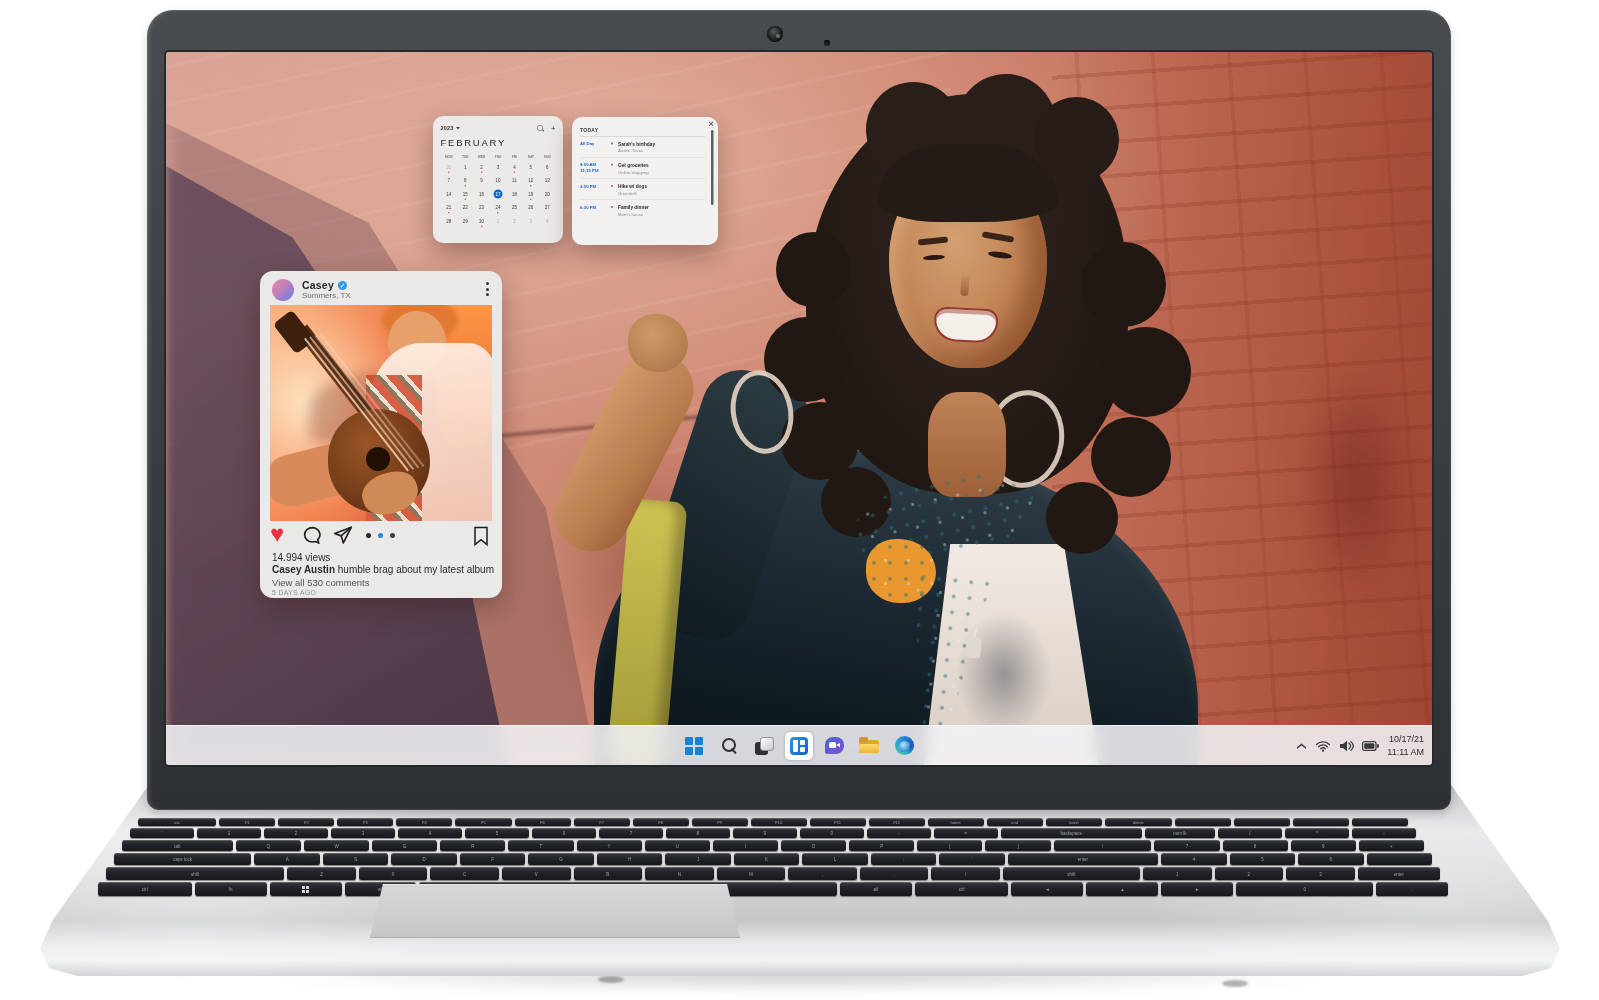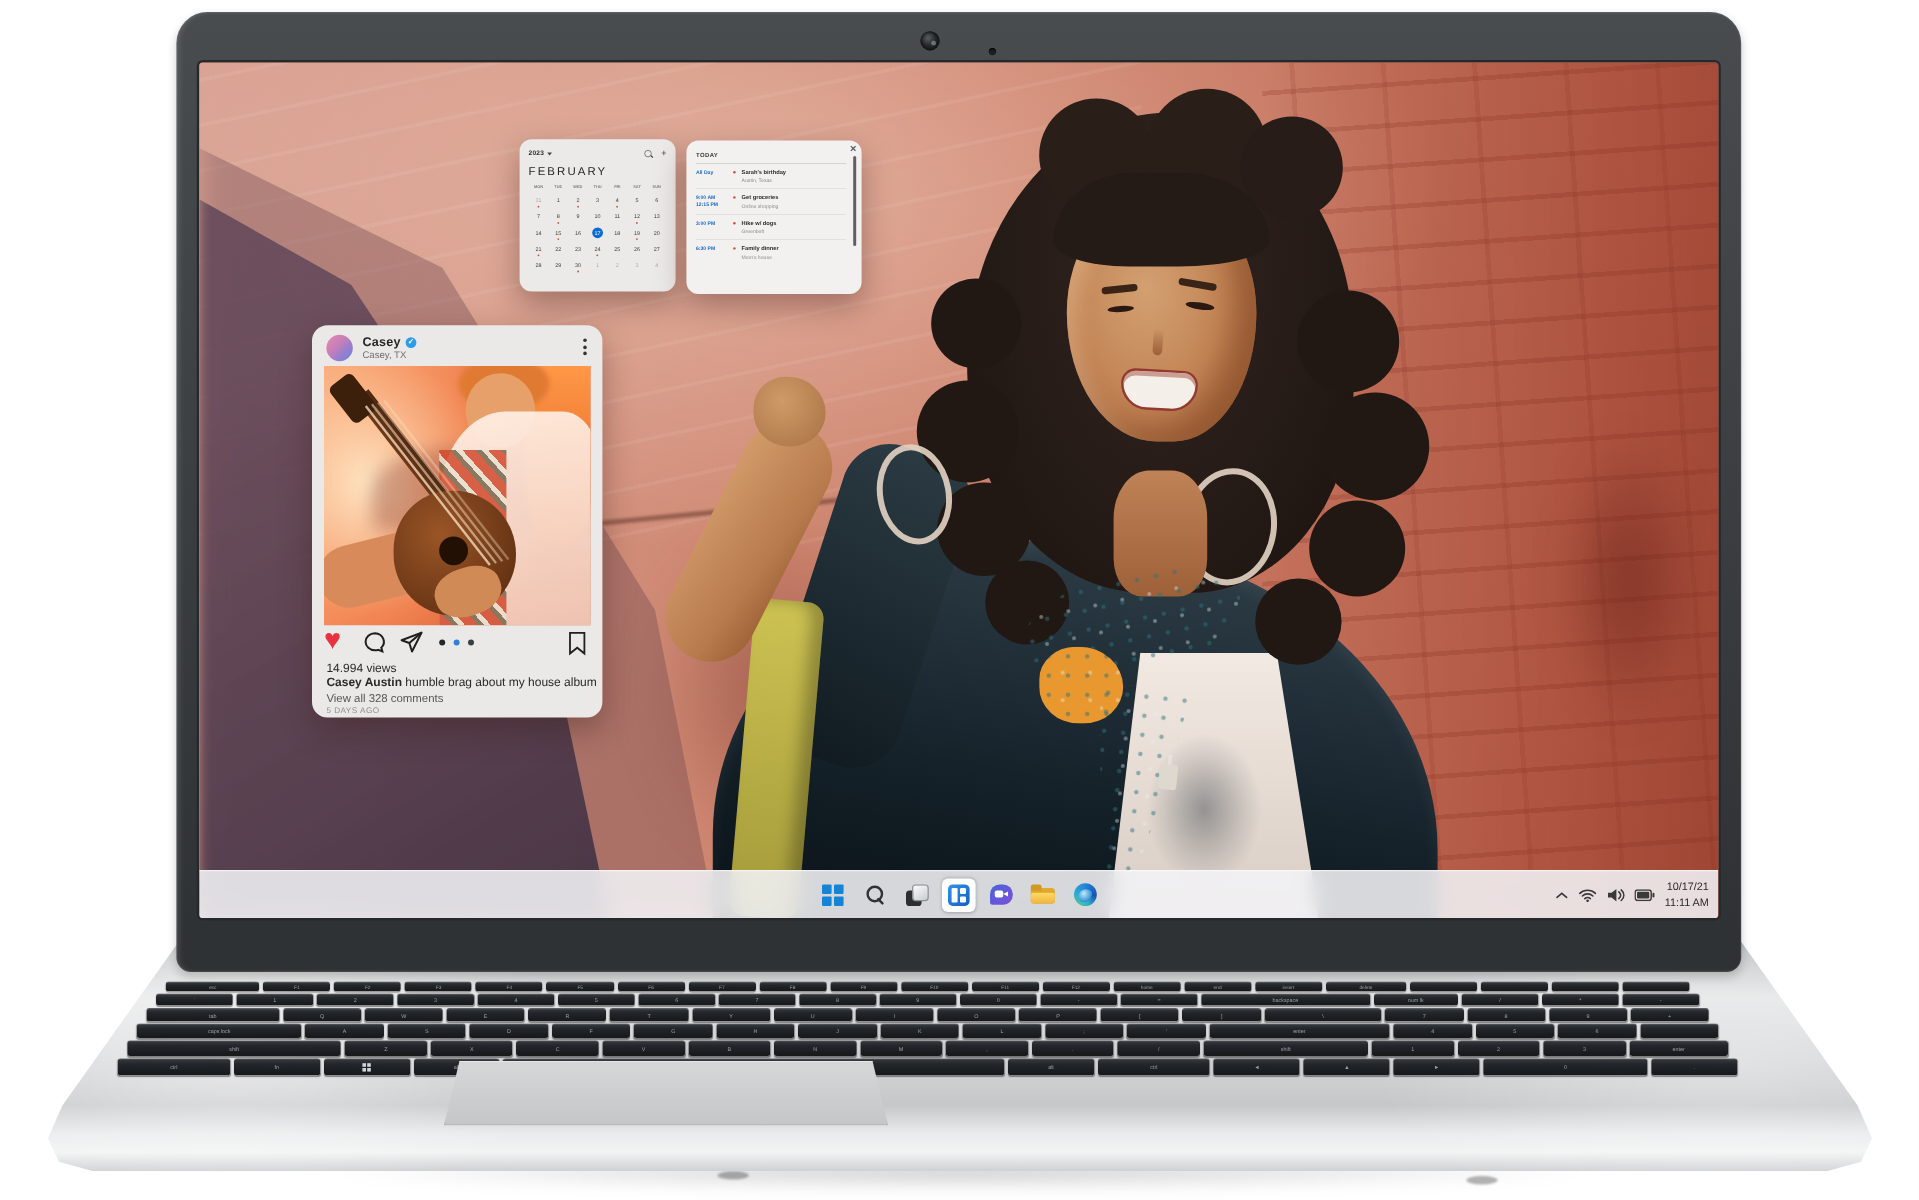--- a/index.html
+++ b/index.html
@@ -565,21 +565,21 @@
         </div>
       </div>
 
       <div class="abs widget w-post">
         <div class="post-head">
           <span class="avatar"></span>
           <span class="post-name-row">
             <span class="post-username">Casey</span>
             <span class="verified">✓</span>
           </span>
-          <span class="post-location">Casey, TX</span>
+          <span class="post-location">Summers, TX</span>
           <span class="kebab">
               <i></i>
               <i></i>
               <i></i>
             </span>
         </div>
         <div class="post-photo">
           <div class="ph-umbrella"></div>
           <div class="ph-hair"></div>
           <div class="ph-headhair"></div>
@@ -607,23 +607,23 @@
               <i style="background:#23272b"></i>
               <i style="background:#2f80d6"></i>
               <i style="background:#3a3f44"></i>
             </span>
           <svg class="icon-svg save-icon" width="18" height="22" viewBox="0 0 24 28">
               <path d="M4 2.5h16v23l-8-6.5-8 6.5z" fill="none" stroke="#1f1f1f" stroke-width="2"></path>
             </svg>
         </div>
         <div class="post-views">14.994 views</div>
         <div class="post-caption">
-          <b>Casey Austin</b><span> humble brag about my house album</span>
-        </div>
-        <div class="post-comments">View all 328 comments</div>
+          <b>Casey Austin</b><span> humble brag about my latest album</span>
+        </div>
+        <div class="post-comments">View all 530 comments</div>
         <div class="post-time">5 DAYS AGO</div>
       </div>
 
       <div class="abs taskbar">
         <div class="tb-center">
           <div class="tb-item">
               <span class="start-ico">
                 <i></i>
                 <i></i>
                 <i></i>

